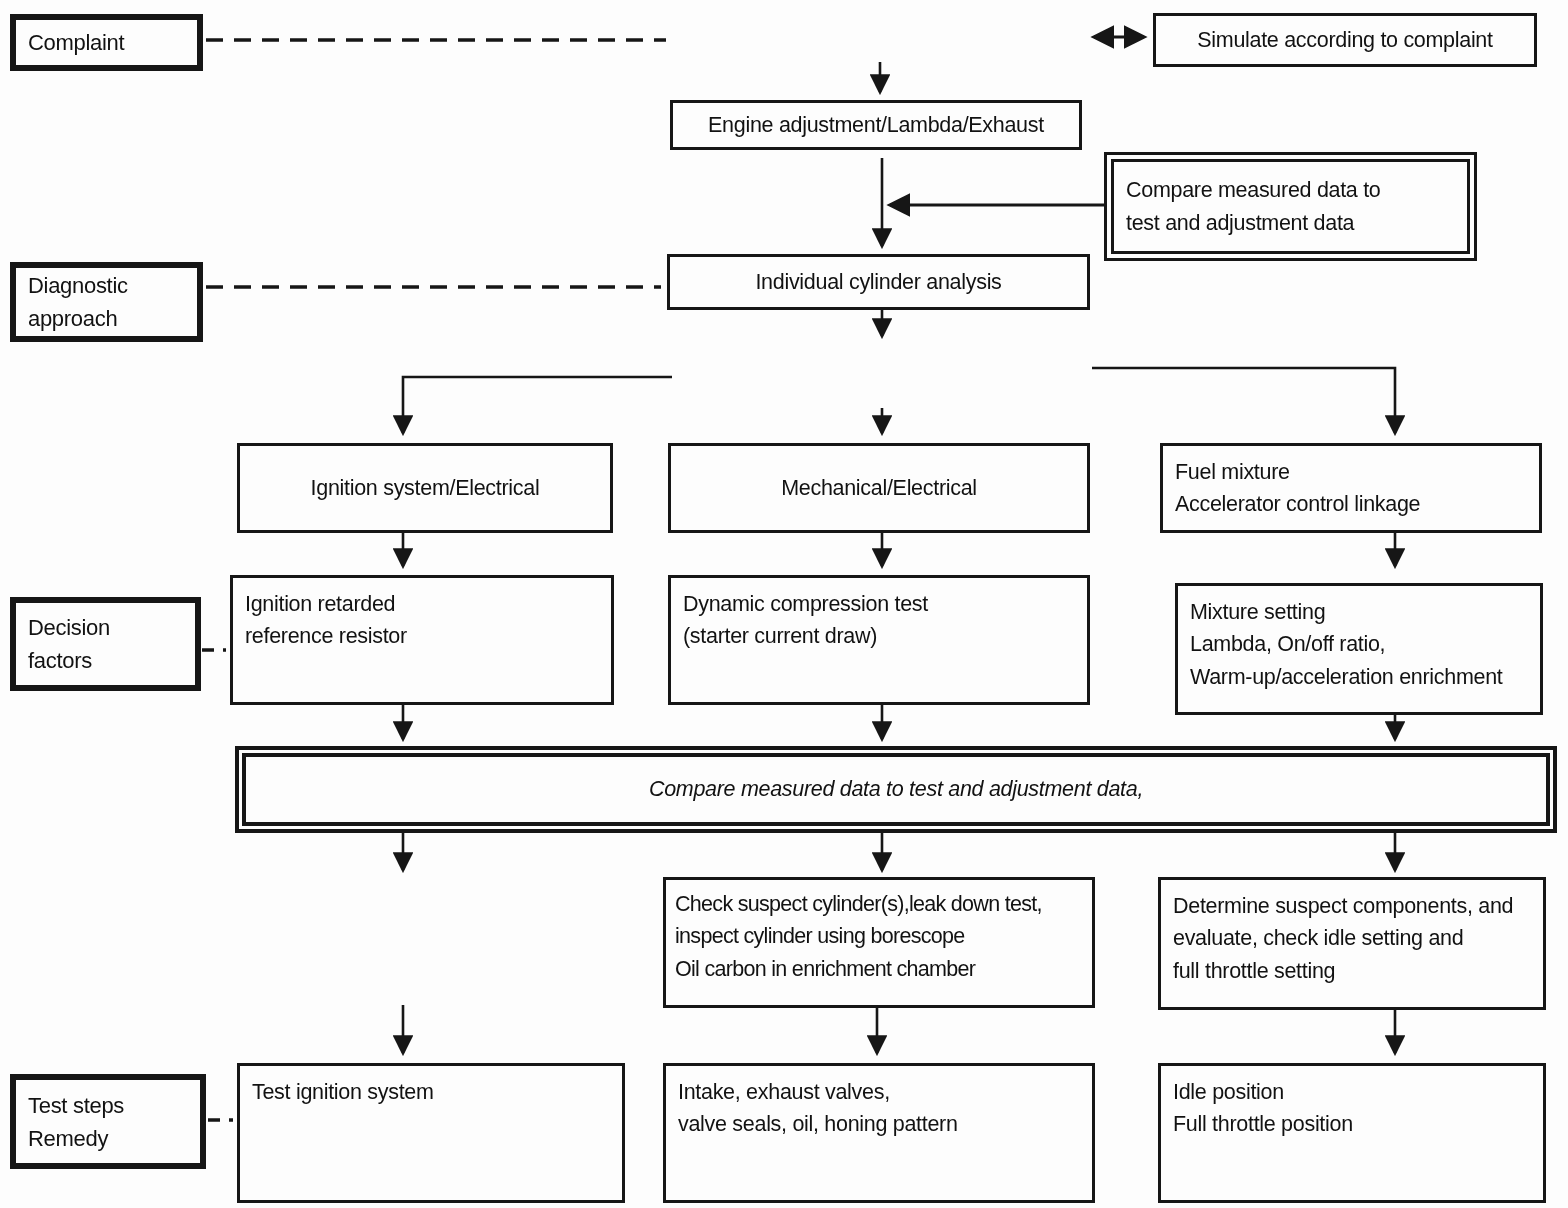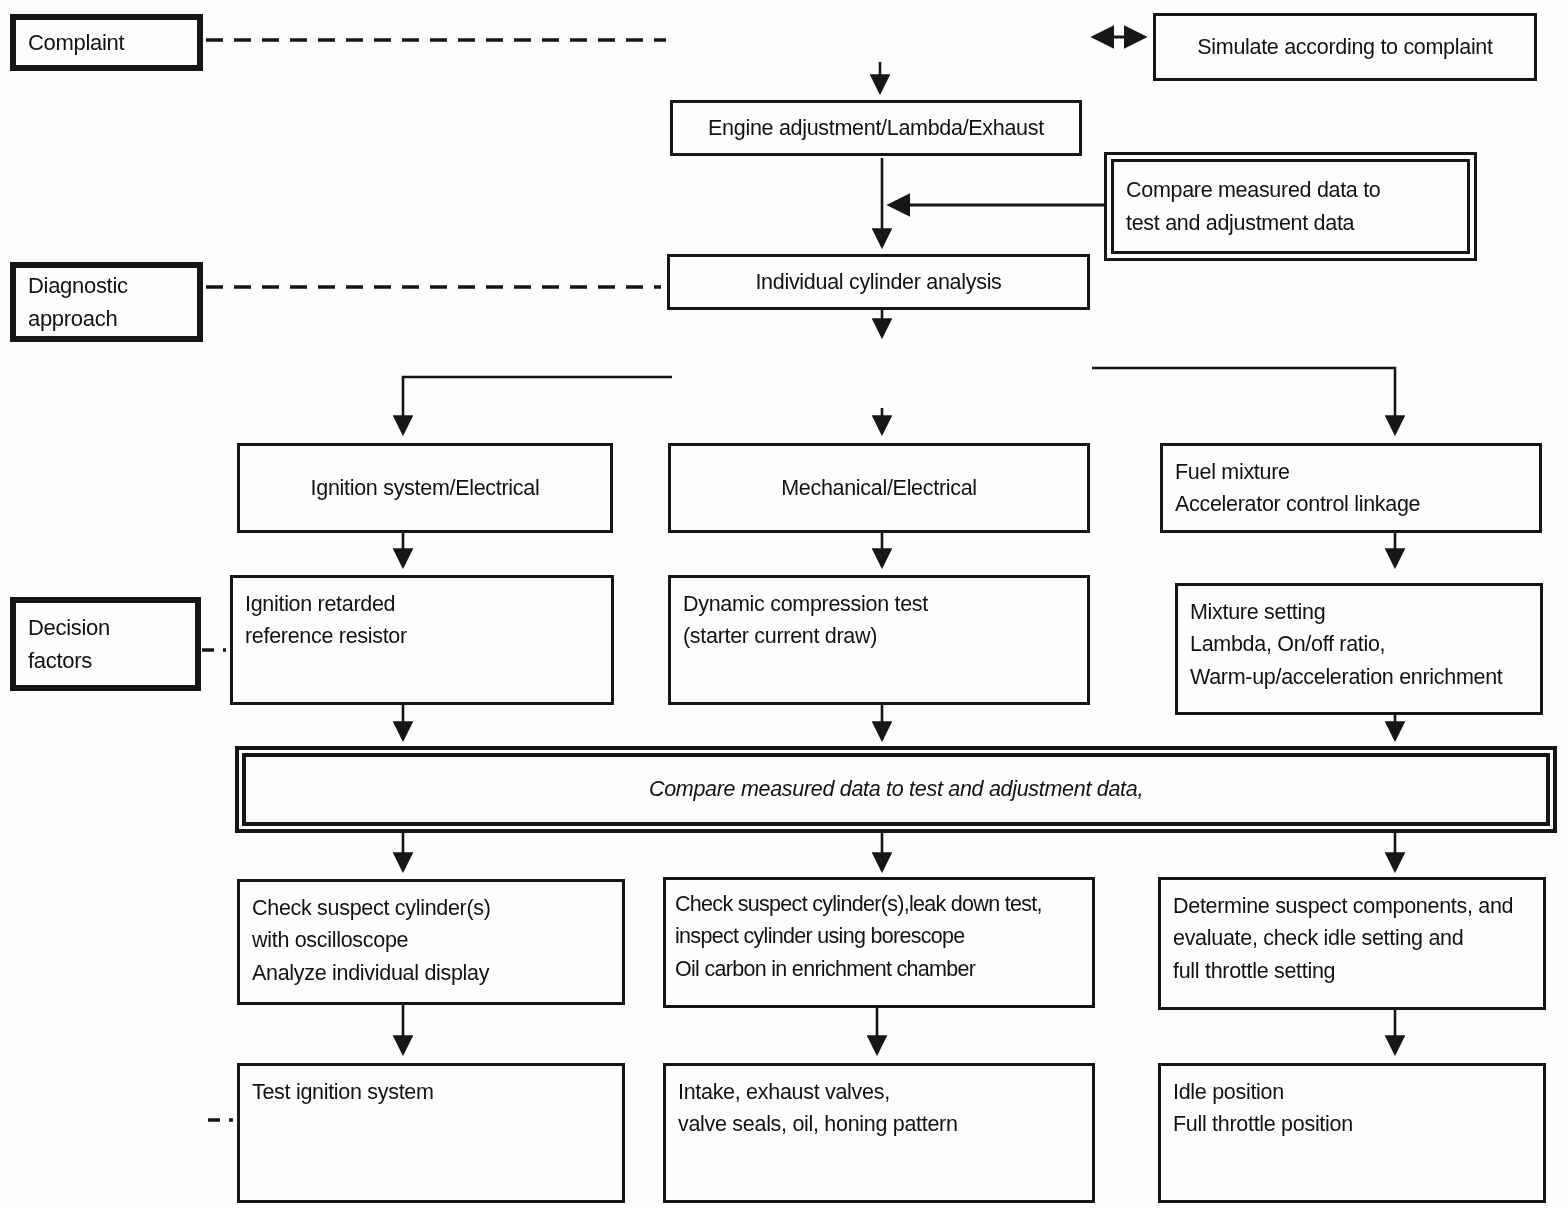--- a/index.html
+++ b/index.html
@@ -86,25 +86,29 @@
     <span>Complaint</span>
   </div>
   <div class="box label pad vc" style="left:10px;top:262px;width:193px;height:80px;">
     <span>Diagnostic
 approach</span>
   </div>
   <div class="box label pad vc" style="left:10px;top:597px;width:191px;height:94px;">
     <span>Decision
 factors</span>
   </div>
+  <div class="box label pad vc" style="left:10px;top:1074px;width:196px;height:95px;">
+    <span>Test steps
+Remedy</span>
+  </div>
 
-  <div class="box vc tc" style="left:1153px;top:13px;width:384px;height:68px;">
+  <div class="box vc tc" style="left:1153px;top:13px;width:384px;height:54px;">
     <span>Simulate according to complaint</span>
   </div>
-  <div class="box vc tc" style="left:670px;top:100px;width:412px;height:56px;">
+  <div class="box vc tc" style="left:670px;top:100px;width:412px;height:50px;">
     <span>Engine adjustment/Lambda/Exhaust</span>
   </div>
   <div class="box dbl pad vc" style="left:1104px;top:152px;width:373px;height:109px;">
     <span>Compare measured data to
 test and adjustment data</span>
   </div>
   <div class="box vc tc" style="left:667px;top:254px;width:423px;height:56px;">
     <span>Individual cylinder analysis</span>
   </div>
 
@@ -130,25 +134,20 @@
   <div class="box pad" style="left:1175px;top:575px;width:368px;height:132px;margin-top:8px;">
     <span>Mixture setting
 Lambda, On/off ratio,
 Warm-up/acceleration enrichment</span>
   </div>
 
   <div class="box dblw vc tc" style="left:235px;top:746px;width:1322px;height:87px;">
     <span>Compare measured data to test and adjustment data,</span>
   </div>
 
-  <div class="box pad" style="left:237px;top:879px;width:388px;height:126px;">
-    <span>Check suspect cylinder(s)
-with oscilloscope
-Analyze individual display</span>
-  </div>
   <div class="box" style="left:663px;top:877px;width:432px;height:131px;padding:8px 9px;letter-spacing:-0.7px;">
     <span>Check suspect cylinder(s),leak down test,
 inspect cylinder using borescope
 Oil carbon in enrichment chamber</span>
   </div>
   <div class="box pad" style="left:1158px;top:877px;width:388px;height:133px;">
     <span>Determine suspect components, and
 evaluate, check idle setting and
 full throttle setting</span>
   </div>

